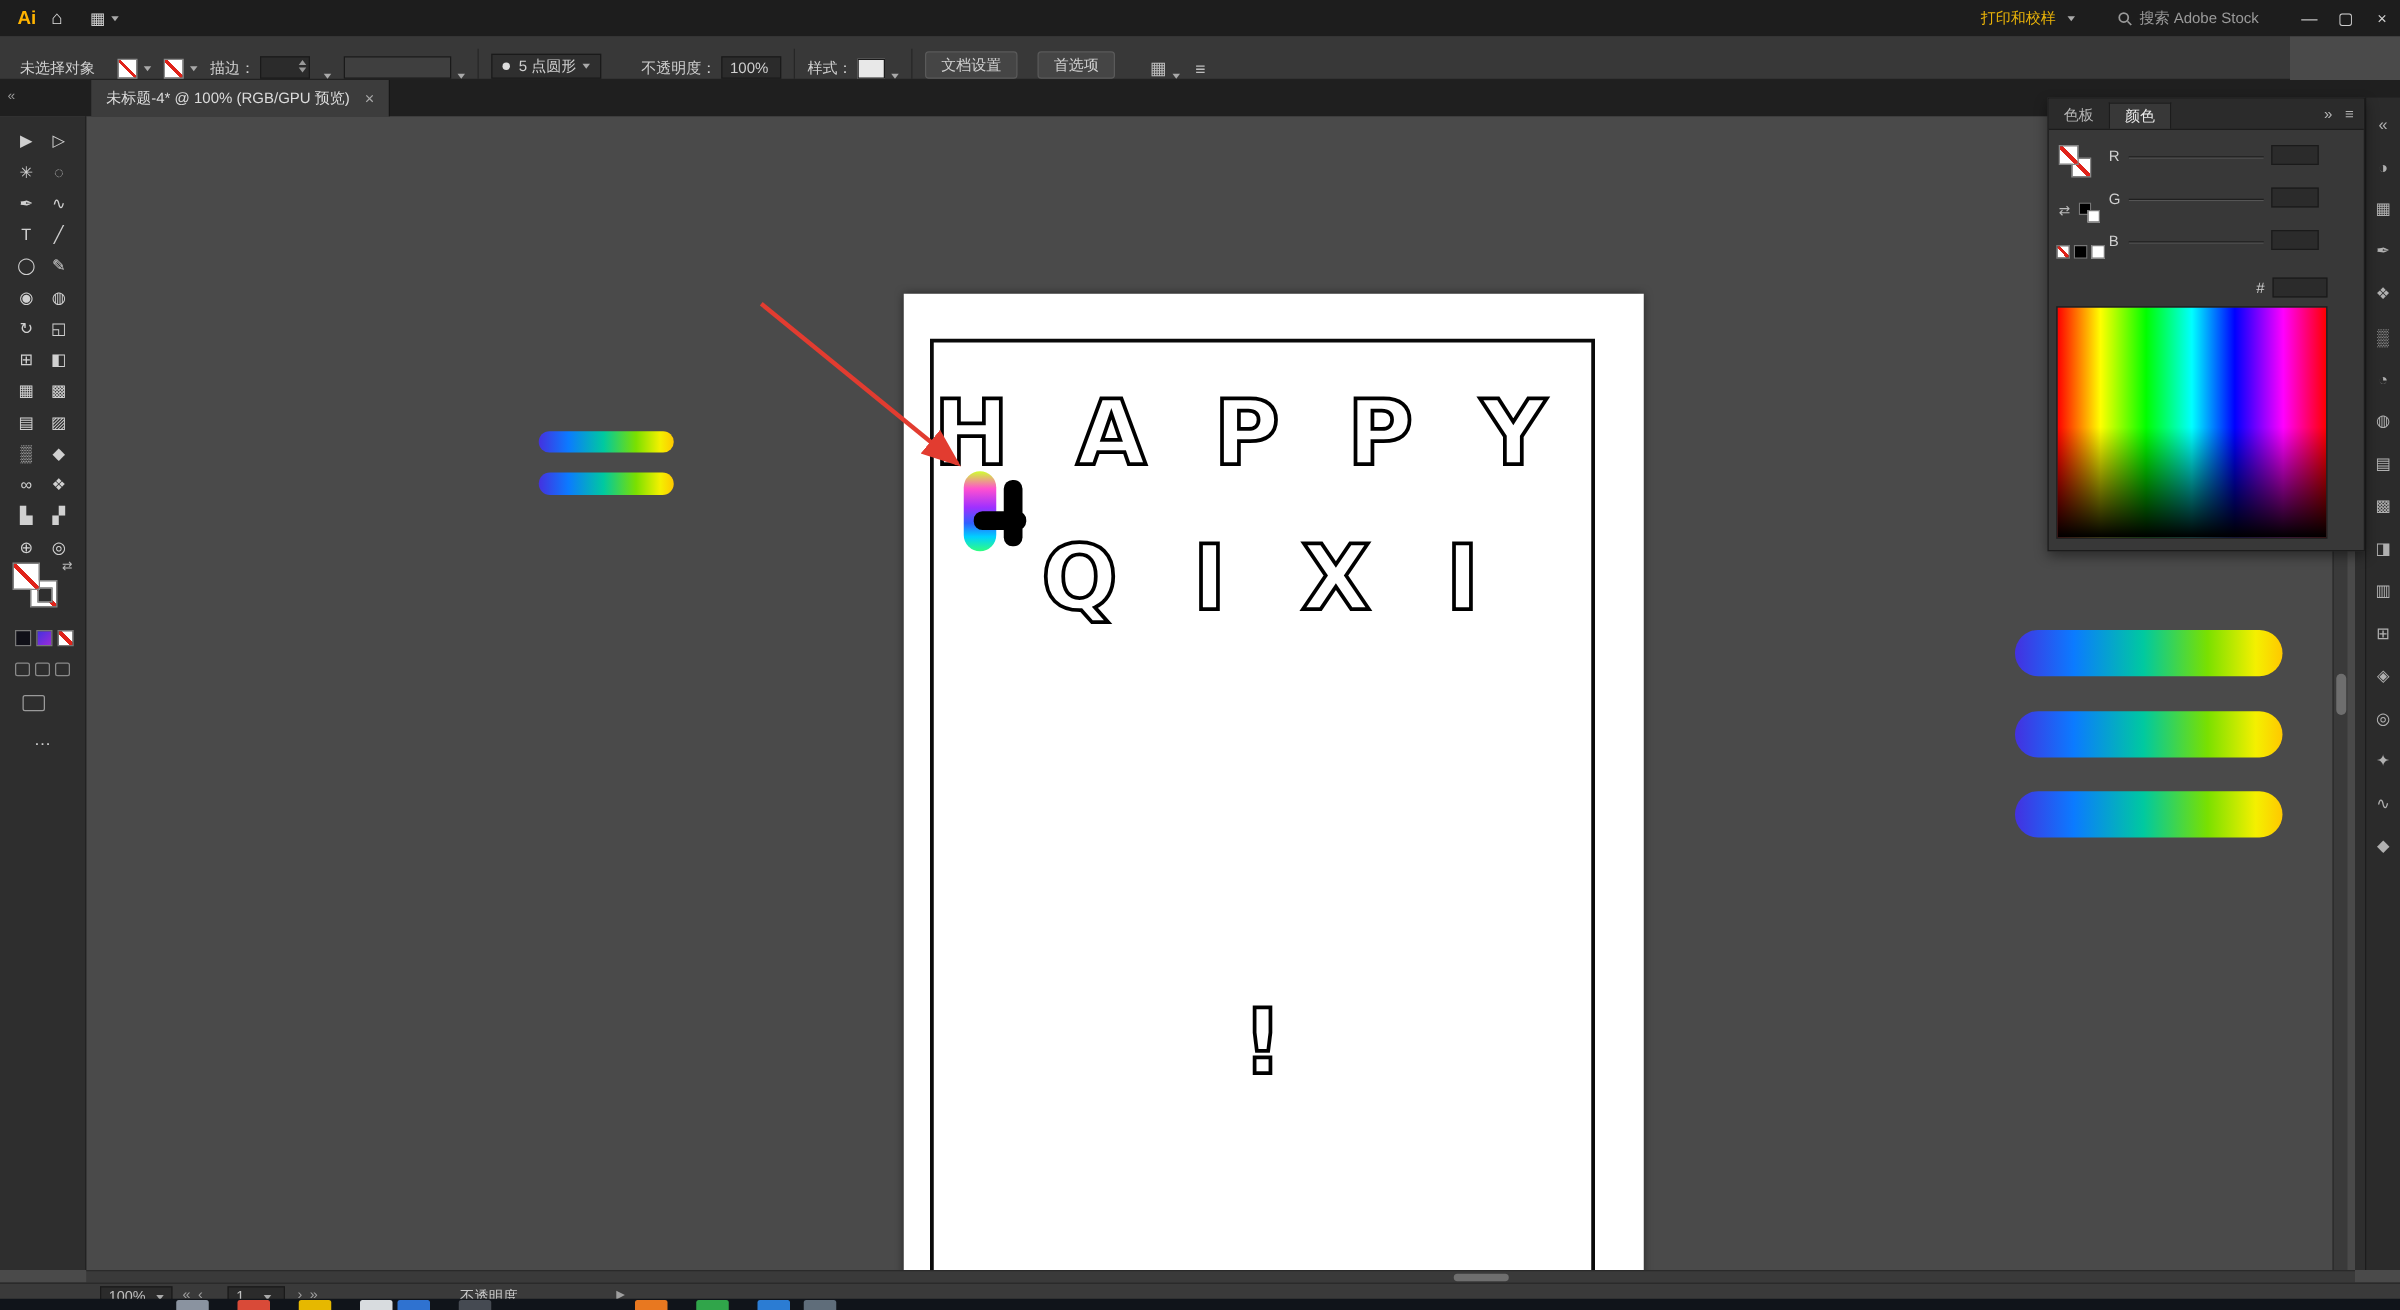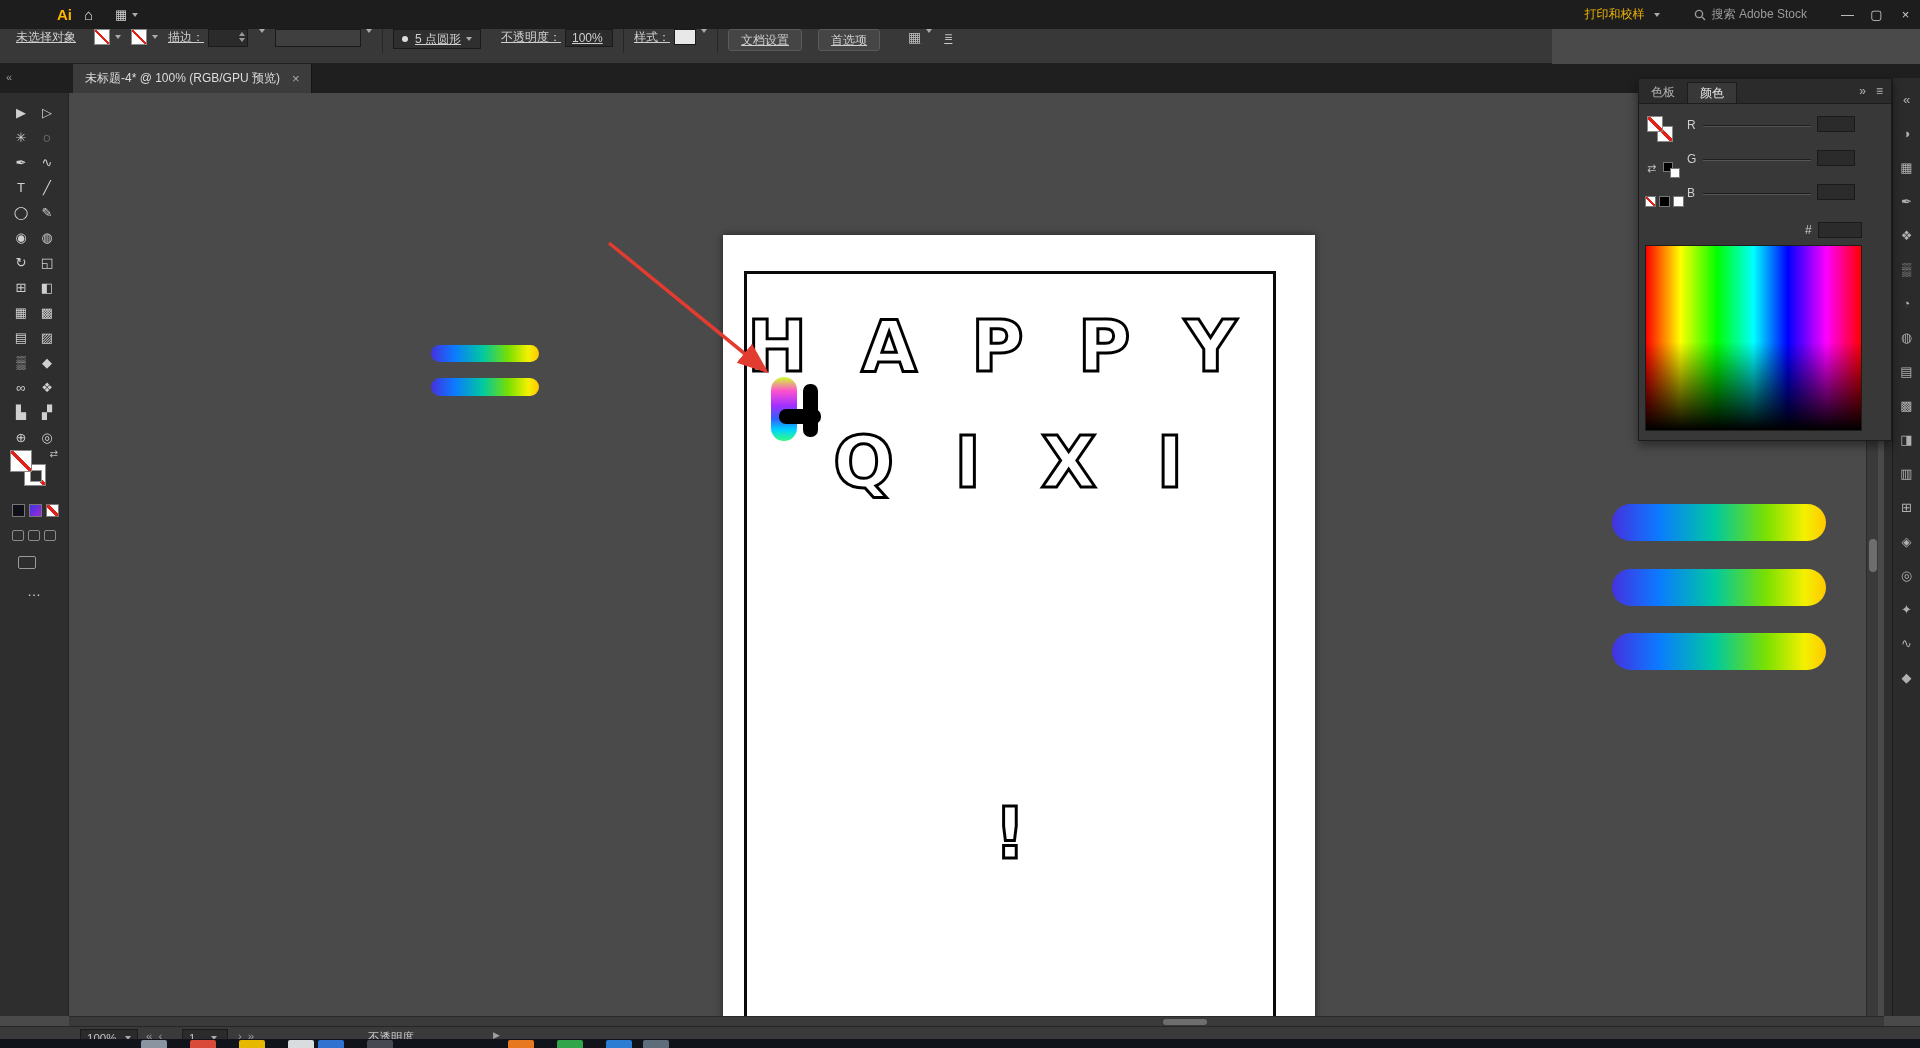--- a/index.html
+++ b/index.html
@@ -4,35 +4,35 @@
 <style>
   * { box-sizing: border-box; margin: 0; padding: 0; }
   html, body { width: 1920px; height: 1048px; overflow: hidden; }
   body {
     font-family: "Liberation Sans", "DejaVu Sans", sans-serif;
     background: #4a4a4a; color: #c8c8c8; font-size: 12px;
     position: relative; user-select: none; cursor: default;
   }
 
   
-  .menubar { position:absolute; left:0; top:0; width:1920px; height:29px; background:#1d1d1d; display:flex; align-items:center; z-index:90;padding-left:43px; }
+  .menubar { position:absolute; left:0; top:0; width:1920px; height:29px; background:#1d1d1d; display:flex; align-items:center; z-index:90; }
   .logo { color:#ffb400; font-weight:bold; font-size:15px; padding:0 12px 0 14px; }
   .home-icon { color:#e0e0e0; font-size:15px; padding:0 12px 0 0; }
   .menus { display:flex; height:29px; align-items:center; }
   .menu-item { padding:0 11px; font-size:12.5px; color:#d6d6d6; line-height:29px; height:29px; white-space:nowrap; }
   .layout-ic { color:#cfcfcf; margin-left:10px; font-size:13px; }
   .menubar-right { margin-left:auto; display:flex; align-items:center; height:29px; }
   .ws-label { color:#eab308; margin-right:4px; }
   .search-wrap { display:flex; align-items:center; margin:0 26px 0 34px; color:#9a9a9a; }
   .search-wrap svg { margin-right:6px; }
   .chev { width:0; height:0; border-left:3.5px solid transparent; border-right:3.5px solid transparent; border-top:4.5px solid #aaa; display:inline-block; margin-left:5px; }
   .win-btn { width:29px; height:29px; display:flex; align-items:center; justify-content:center; color:#cfcfcf; font-size:13px; }
 
   
-  .controlbar { position:absolute; left:0; top:29px; width:1552px; height:35px; background:#383838; border-bottom:1px solid #202020; display:flex; align-items:flex-start; z-index:80; font-size:12px; color:#cfcfcf;text-decoration:underline; }
+  .controlbar { position:absolute; left:0; top:29px; width:1832px; height:35px; background:#383838; border-bottom:1px solid #202020; display:flex; align-items:flex-end; z-index:80; font-size:12px; color:#cfcfcf; }
   .cb-status { margin:0 18px 0 16px; white-space:nowrap; }
   .none-sw { background:linear-gradient(45deg,#fff 44%,#e0231a 44%,#e0231a 56%,#fff 56%); border:1px solid #8a8a8a; display:inline-block; }
   .sw-sm { width:16px; height:16px; }
   .cb-group { display:flex; align-items:center; margin-right:10px; }
   .sep { width:1px; height:24px; background:#262626; margin:0 10px; }
   .stepper-box { width:40px; height:18px; background:#2b2b2b; border:1px solid #1a1a1a; position:relative; margin-left:4px; }
   .stepper { position:absolute; right:2px; top:2px; display:flex; flex-direction:column; gap:2px; }
   .tri-up { width:0; height:0; border-left:3px solid transparent; border-right:3px solid transparent; border-bottom:4px solid #999; }
   .tri-dn { width:0; height:0; border-left:3px solid transparent; border-right:3px solid transparent; border-top:4px solid #999; }
   .cb-dd { height:18px; background:#2f2f2f; border:1px solid #1a1a1a; display:flex; align-items:center; padding:0 6px; }
@@ -197,21 +197,21 @@
     <span class="chev"></span>
   </div>
   <div class="cb-dd wide"></div>
   <span class="chev"></span>
   <div class="sep"></div>
   <div class="brush-box">
     <span class="brush-dot"></span>
     <span>5 点圆形</span>
     <span class="chev"></span>
   </div>
-  <span style="margin-left:20px;">不透明度：</span>
+  <span style="margin-left:32px;">不透明度：</span>
   <div class="cb-input">100%</div>
   <div class="sep"></div>
   <span>样式：</span>
   <span class="style-sw"></span>
   <span class="chev"></span>
   <div class="sep"></div>
   <div class="cb-btn">文档设置</div>
   <div class="cb-btn">首选项</div>
   <span class="cb-icon">▦</span>
   <span class="chev"></span>

